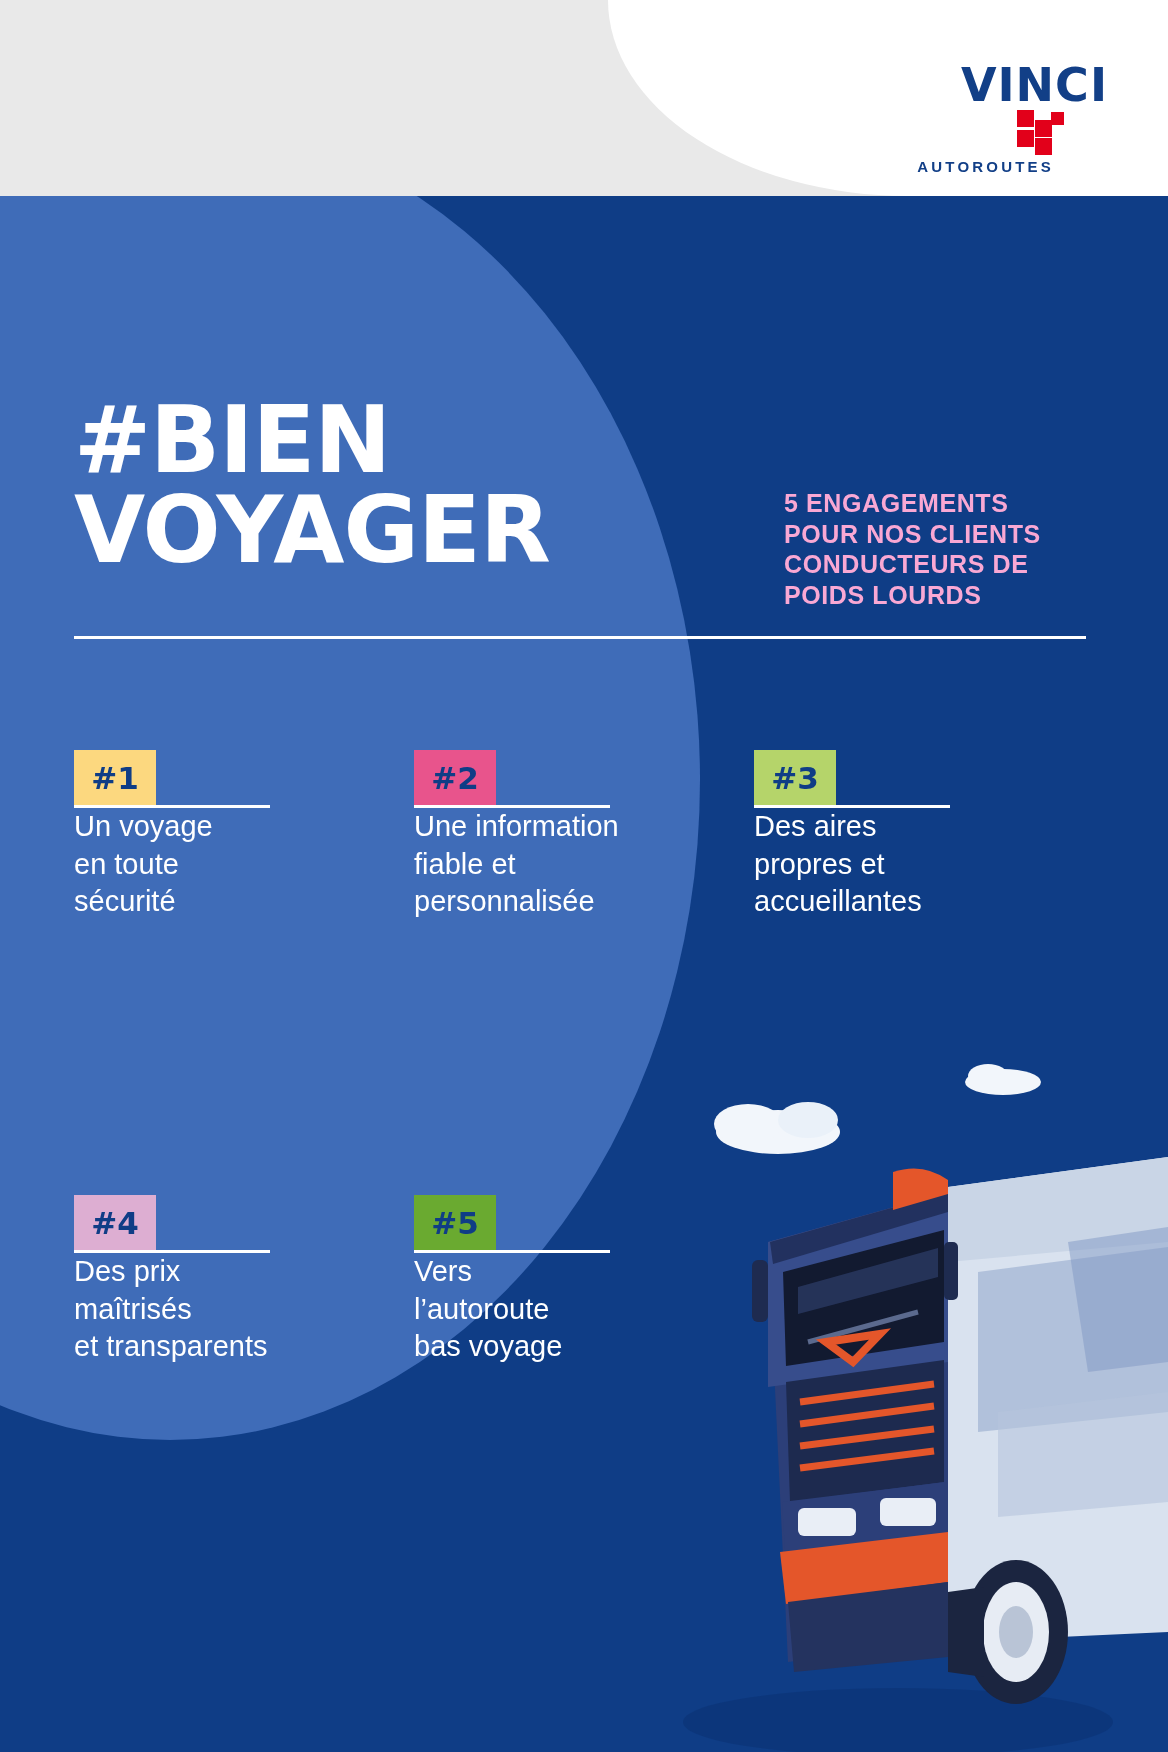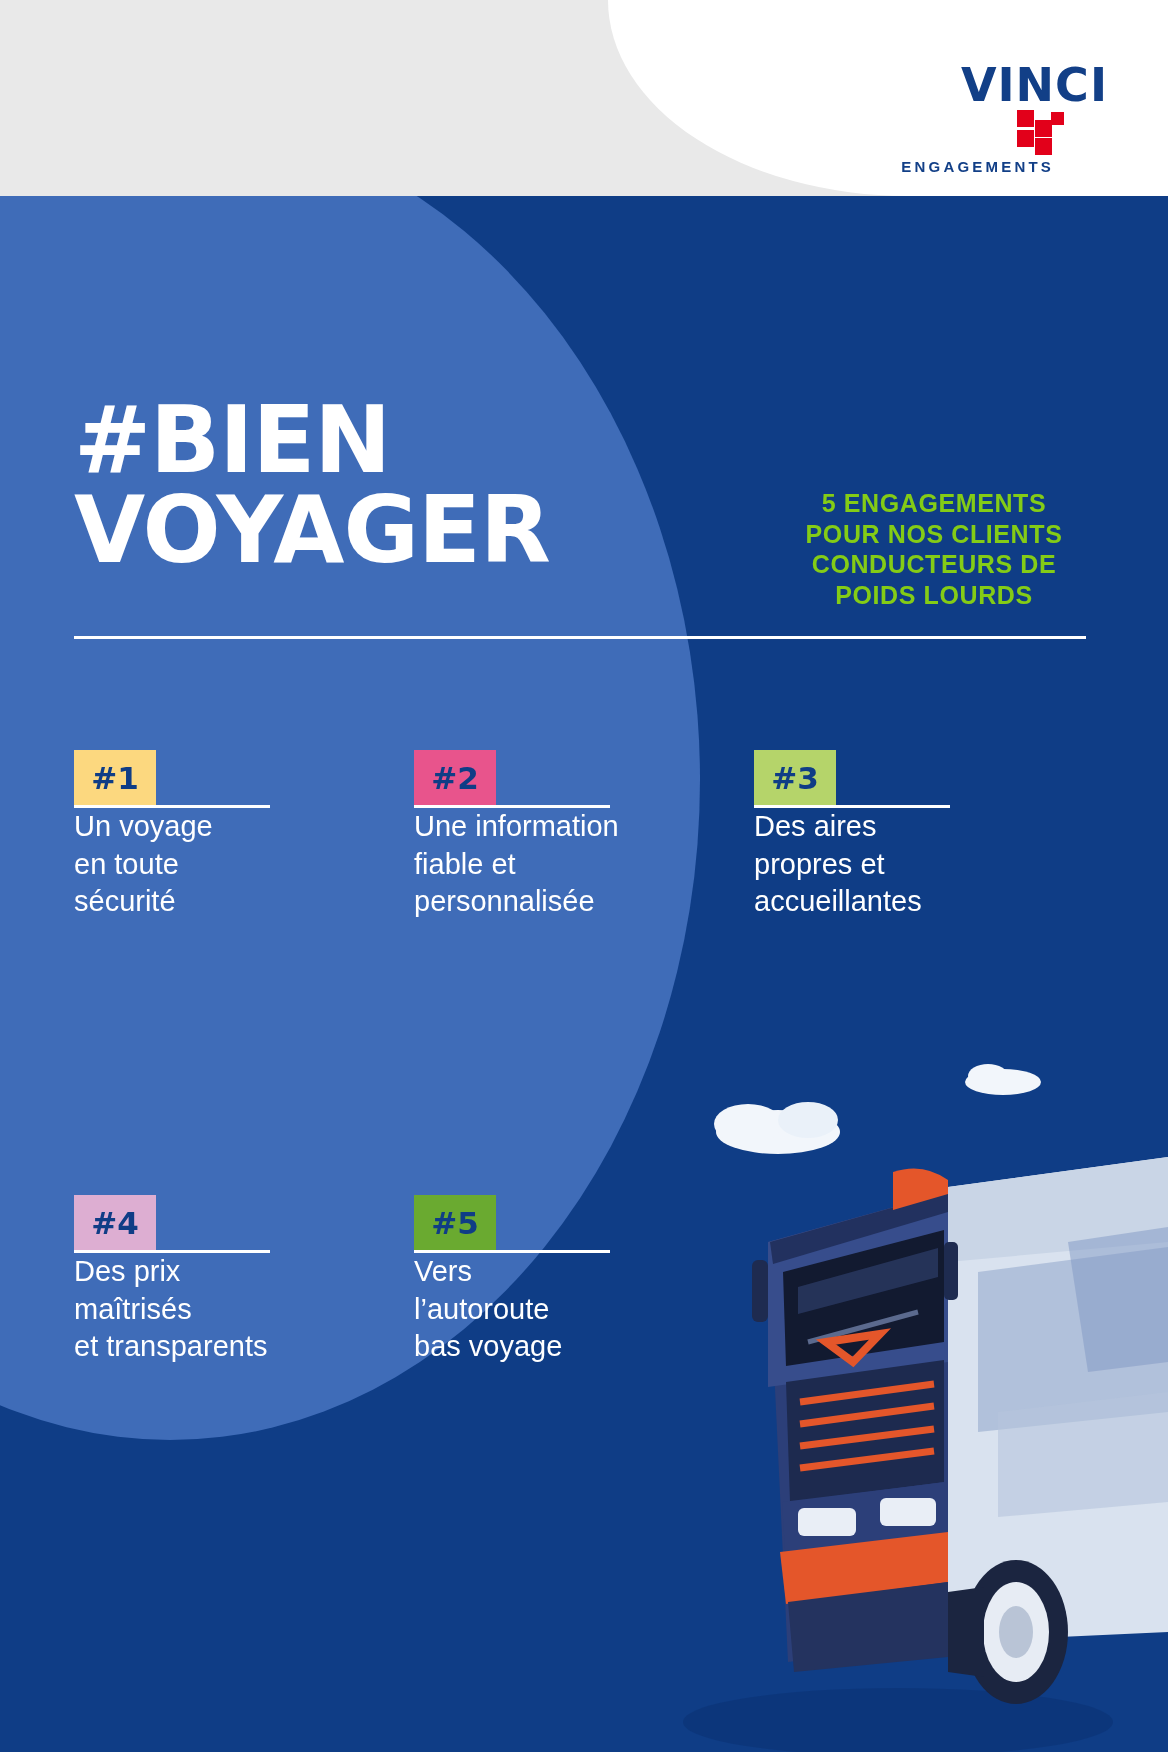--- a/index.html
+++ b/index.html
@@ -102,28 +102,27 @@
     font-weight: 700;
     font-size: 92px;
     line-height: 0.98;
     letter-spacing: -1px;
   }
   .title .l2 { display: block; }
   .tagline {
     position: absolute;
     right: 84px; top: 488px;
     width: 300px;
-    color: #84cc16;
+    color: #f9a8d4;
     font-family: "Liberation Sans", sans-serif;
     font-weight: 700;
     font-size: 25px;
     line-height: 1.22;
     letter-spacing: 0.6px;
     text-transform: uppercase;
-    text-align: center;
   }
   .title-rule {
     position: absolute;
     left: 74px; top: 636px;
     width: 1012px; height: 3px;
     background: #ffffff;
     z-index: 5;
   }
 
   
@@ -183,21 +182,21 @@
     <div class="logo-row">
       <div class="logo-word">VINCI</div>
       <div class="logo-mark">
         <span class="sq sq1"></span>
         <span class="sq sq2"></span>
         <span class="sq sq3"></span>
         <span class="sq sq4"></span>
         <span class="sq sq5"></span>
       </div>
     </div>
-    <div class="logo-sub">ENGAGEMENTS</div>
+    <div class="logo-sub">AUTOROUTES</div>
   </div>
 
   <div class="truck-wrap">
     <svg width="520" height="810" viewBox="0 0 520 810" xmlns="http://www.w3.org/2000/svg">
 
       <g>
         <ellipse cx="130" cy="190" rx="62" ry="22" fill="#f2f6fb"></ellipse>
         <ellipse cx="100" cy="182" rx="34" ry="20" fill="#f2f6fb"></ellipse>
         <ellipse cx="160" cy="178" rx="30" ry="18" fill="#eaf1f9"></ellipse>
       </g>

